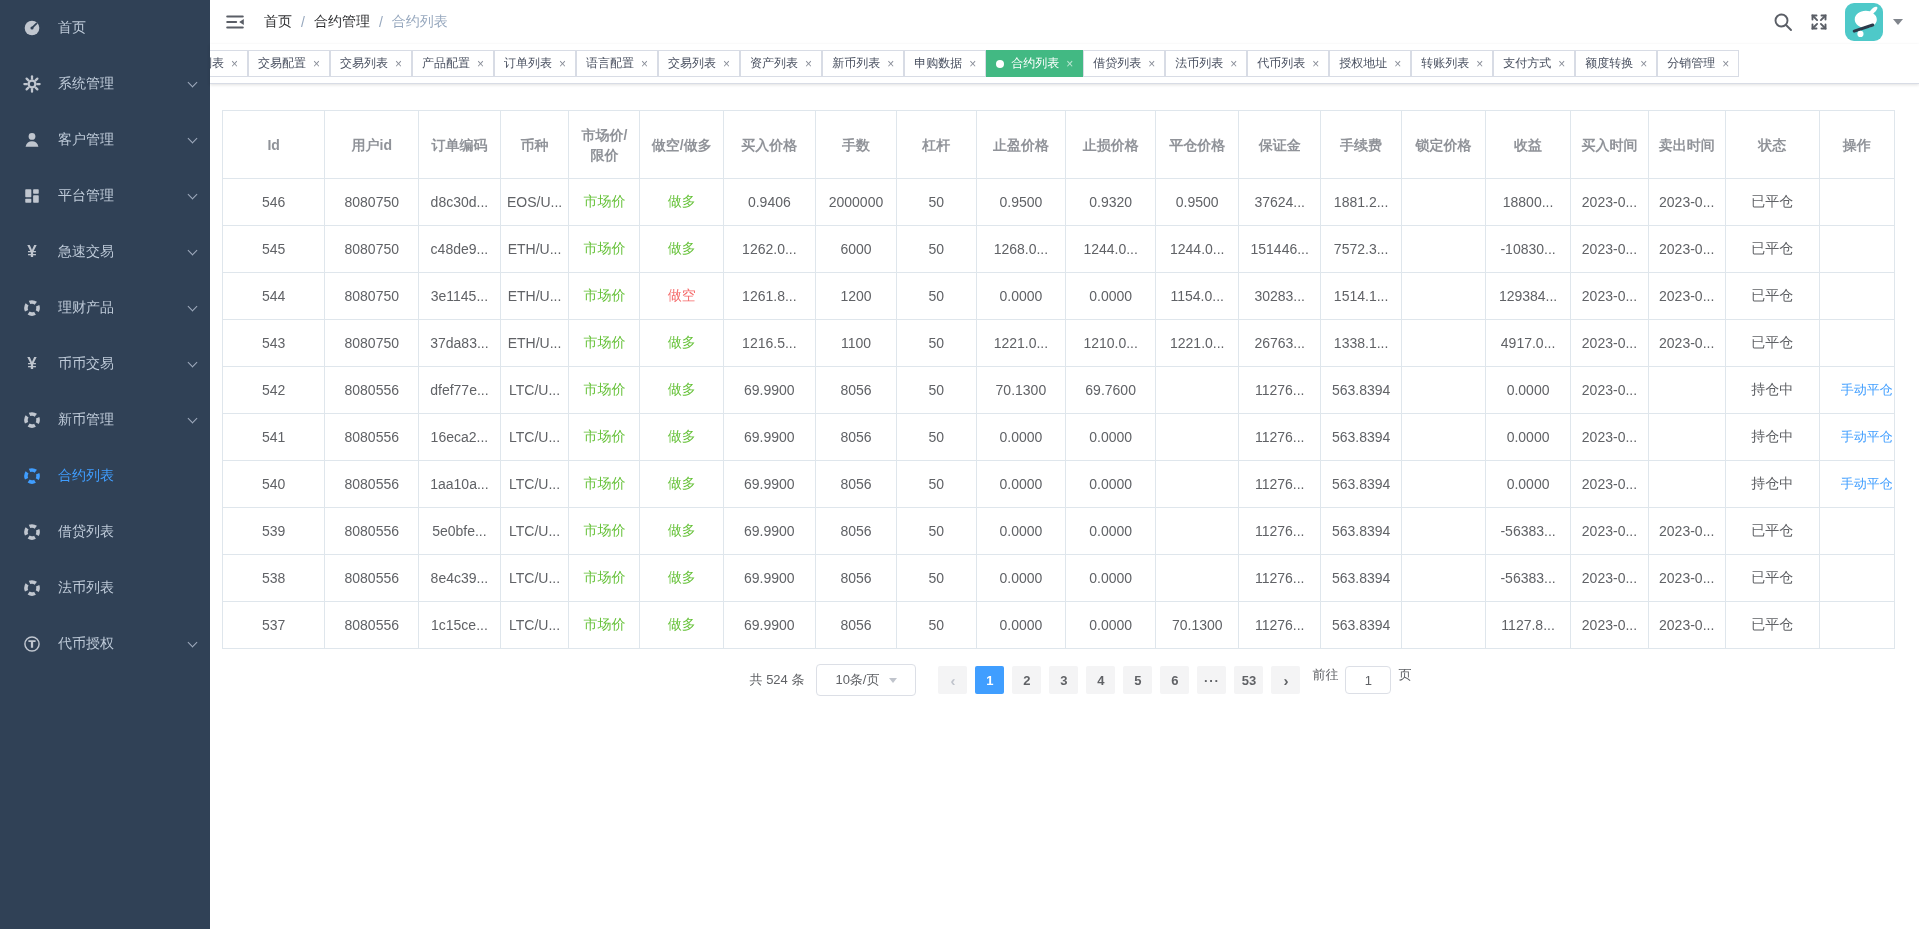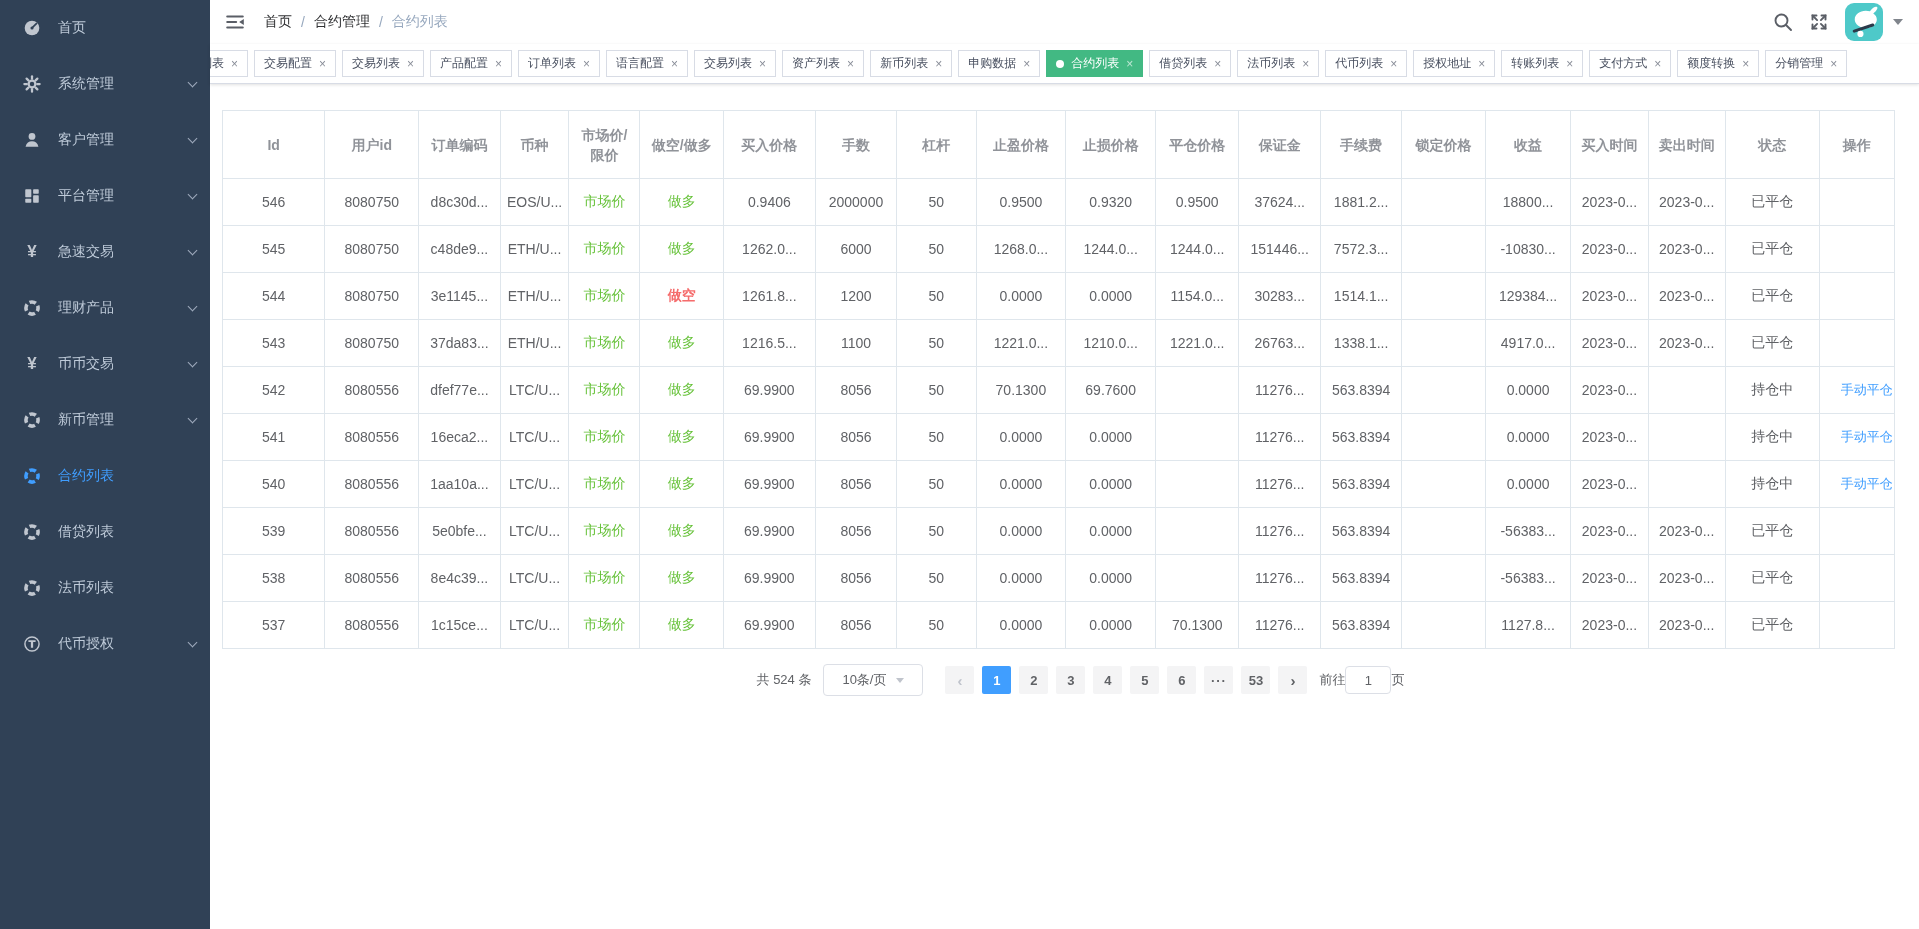--- a/index.html
+++ b/index.html
@@ -32,53 +32,53 @@
   .nav-icon { cursor:pointer; display:flex; align-items:center; }
   .avatar { width:38px; height:38px; border-radius:9px; background:#4ec9c9; overflow:hidden;
     cursor:pointer; display:flex; align-items:center; justify-content:center; }
   .caret-down { width:0; height:0; border-left:5px solid transparent; border-right:5px solid transparent;
     border-top:6px solid #80858c; margin-left:-6px; cursor:pointer; }
 
   
   .tabbar { height:40px; border-bottom:1px solid #d8dce5; box-shadow:0 1px 3px rgba(0,0,0,.12);
     display:flex; align-items:center; white-space:nowrap; overflow:hidden; background:#fff; padding-right:6px; }
   .tab { display:inline-flex; align-items:center; height:27px; border:1px solid #d8dce5;
-    background:#fff; color:#495060; font-size:12px; padding:0 9px; margin-left:6px; cursor:pointer; flex-shrink:0; }
+    background:#fff; color:#495060; font-size:12px; padding:0 9px; margin-left:0; cursor:pointer; flex-shrink:0; }
   .tab.clipped { margin-left:-20px; }
   .tab .dot { width:8px; height:8px; border-radius:50%; background:#fff; margin-right:7px; }
   .tab .close { margin-left:7px; font-size:12px; line-height:1; opacity:.65; cursor:pointer; }
   .tab.active { background:#42b983; border-color:#42b983; color:#fff; }
 
   
   .page { flex:1; padding:26px 18px 0 12px; overflow:hidden; }
   table.grid { width:1673px; border-collapse:collapse; table-layout:fixed; }
   .grid th, .grid td { border:1px solid #dfe6ec; text-align:center; overflow:hidden; }
   .grid th { height:68px; font-size:14px; color:#909399; font-weight:bold; padding:0 6px;
     line-height:20px; background:#fff; }
   .grid td { height:47px; font-size:14px; color:#606266; white-space:nowrap; padding:0 5px; background:#fff; }
   .c-green { color:#67c23a !important; }
-  .c-red { color:#f56c6c !important;font-weight:bold; }
+  .c-red { color:#f56c6c !important; }
   .link { color:#409eff; cursor:pointer; font-size:13px;margin-left:16px; }
 
   
   .pager { width:1673px; margin-top:15px; display:flex; align-items:center; justify-content:center;
     font-size:13px; color:#606266; }
   .total { margin-right:12px;margin-left:44px; }
   .psize { width:100px; height:32px; border:1px solid #dcdfe6; border-radius:4px; background:#fff;
     display:flex; align-items:center; justify-content:center; gap:10px; cursor:pointer; margin-right:18px; }
   .sel-caret { width:0; height:0; border-left:4.5px solid transparent; border-right:4.5px solid transparent;
     border-top:5.5px solid #c0c4cc; }
   .pbtn { min-width:29px; height:28px; background:#f4f4f5; border:none; border-radius:2px;
     color:#606266; font-size:13px; font-weight:bold; margin:0 4px; cursor:pointer;
     font-family:inherit; padding:0 5px; }
   .pbtn.arrow { font-size:15px; }
   .pbtn.prev { color:#c0c4cc; }
   .pbtn.page.active { background:#409eff; color:#fff; }
   .pbtn.more { letter-spacing:1px; }
-  .goto { margin-left:8px; display:flex; align-items:center; }
+  .goto { margin-left:8px; display:flex; align-items:flex-start; gap:7px; }
   .goto-input { width:46px; height:28px; border:1px solid #dcdfe6; border-radius:4px;
     text-align:center; font-size:13px; color:#606266; font-family:inherit; }
 </style>
 </head>
 <body>
 
 <div class="app">
 
   <aside class="sidebar" id="sidebar">
       <div class="side-item">

